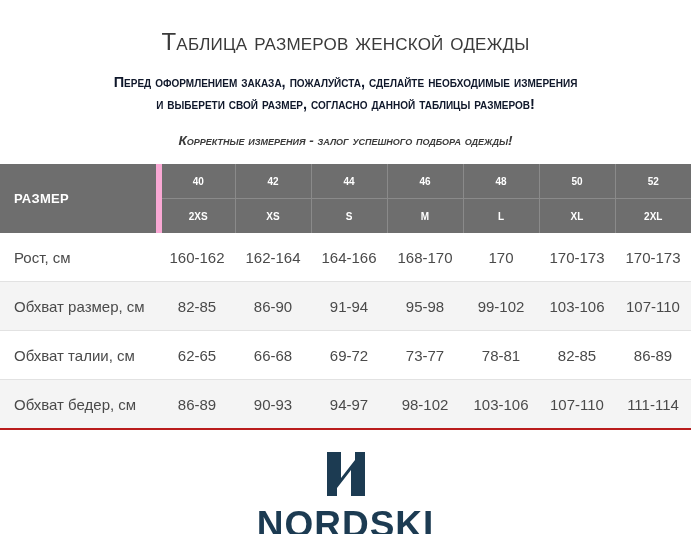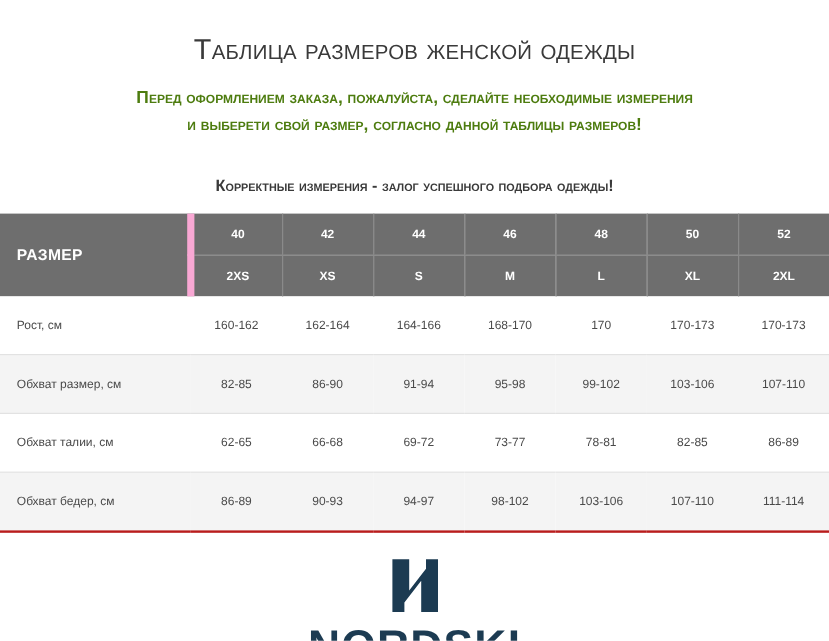--- a/index.html
+++ b/index.html
@@ -30,32 +30,33 @@
     color: #3a3a3a;
     letter-spacing: 0.2px;
     padding-top: 12px;
     line-height: 1.15;
   }
   .subtitle {
     text-align: center;
     font-size: 14.5px;
     font-weight: bold;
     font-variant: small-caps;
-    color: #4d7c0f;
+    color: #0f172a;
     line-height: 1.5;
     margin-top: 11px;
     padding: 0 28px;
   }
   .note {
     text-align: center;
     font-size: 13.5px;
     font-weight: bold;
+    font-style: italic;
     font-variant: small-caps;
     color: #3a3a3a;
-    margin-top: 32px;
+    margin-top: 18px;
     padding: 0 24px;
   }
 
   
   .table-wrap {
     margin-top: 16px;
     padding: 0 0px;
   }
   table.size-table {
     width: 691px;
@@ -89,21 +90,21 @@
   }
   .hdr-row2 .hdr-cell {
     border-top: 1px solid #8a8a8a;
   }
 
   tbody td {
     height: 46px;
     text-align: center;
     border-bottom: 1px solid #e2e2e2;
     color: #4a4a4a;
-    font-size: 10px;
+    font-size: 15px;
   }
   tbody td.rowlabel {
     text-align: left;
     padding-left: 14px;
     color: #4a4a4a;
   }
   tr.alt td { background: #f4f4f4; }
   tr.plain td { background: #ffffff; }
   tbody tr:last-child td { border-bottom: 2px solid #b91c1c; }
 

